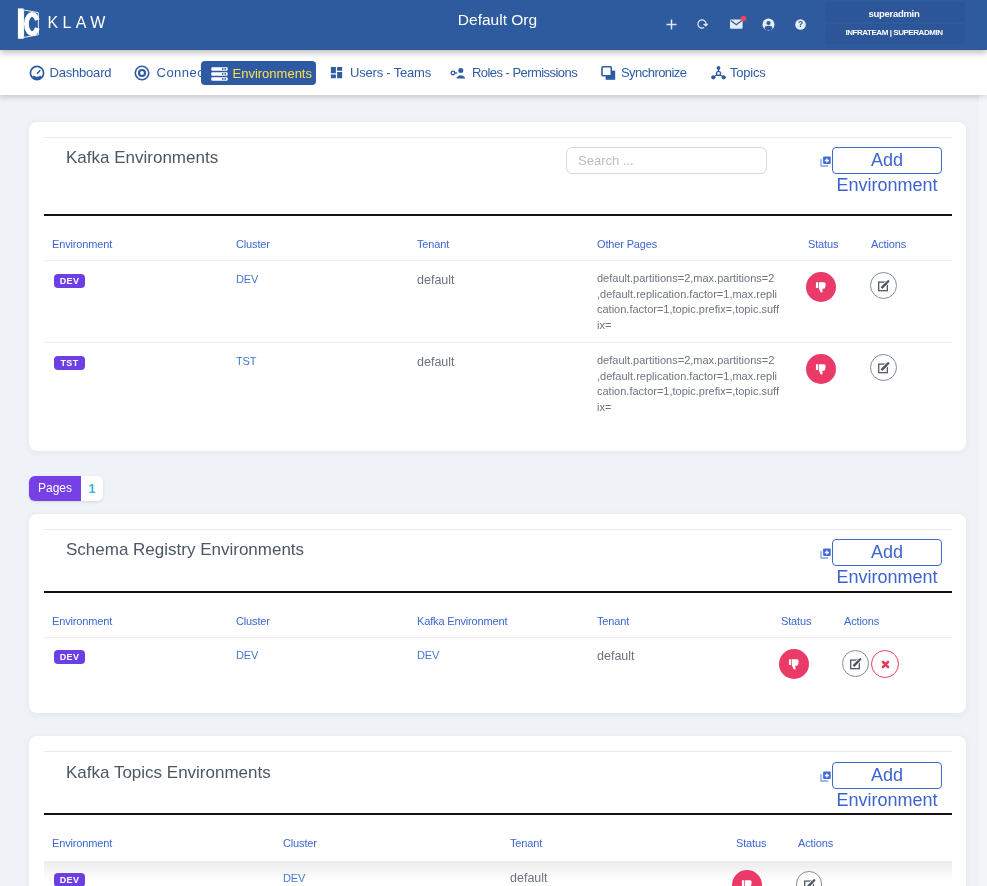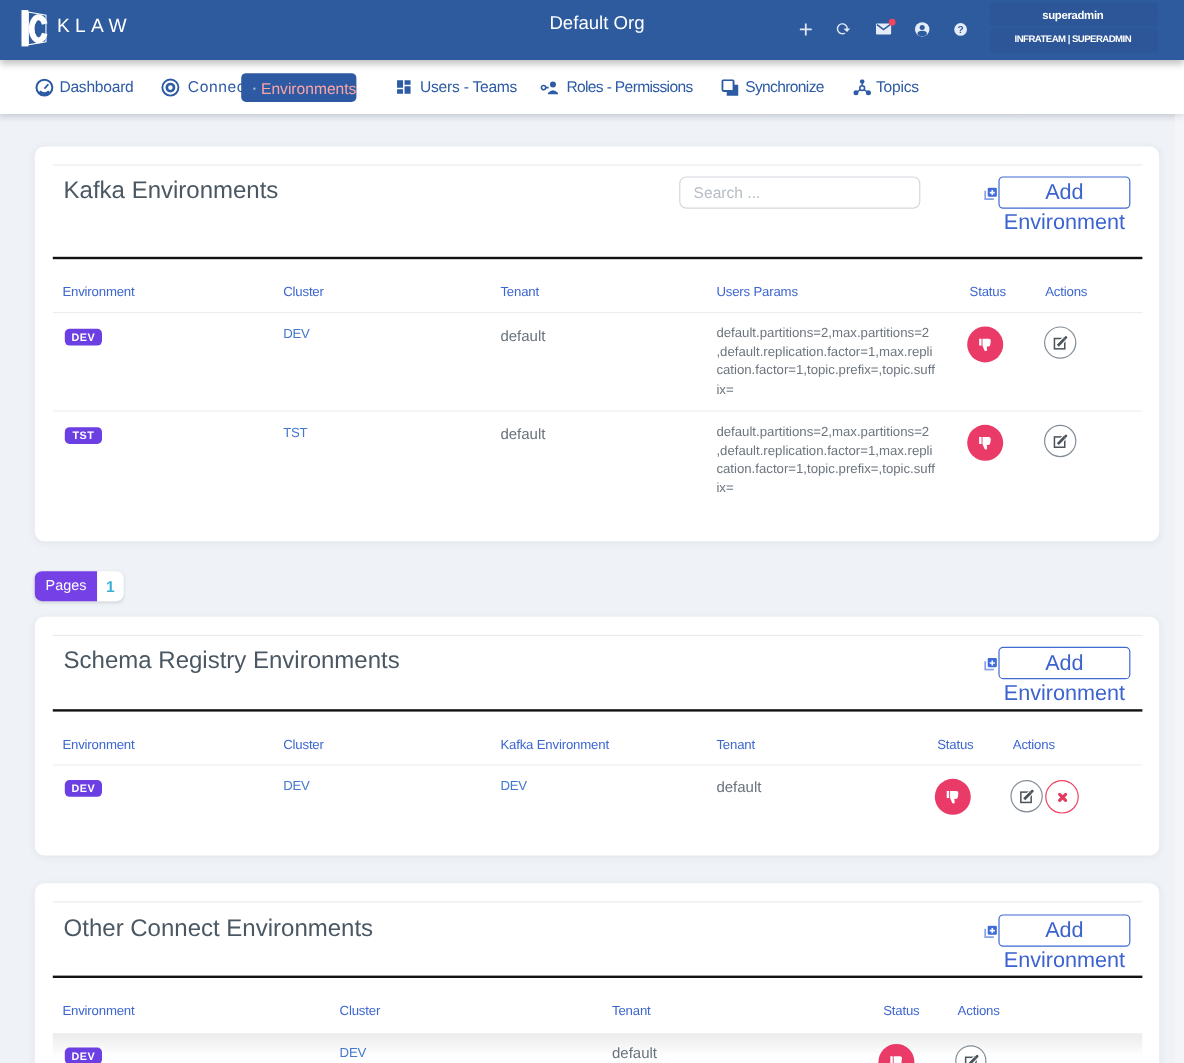--- a/index.html
+++ b/index.html
@@ -9,26 +9,26 @@
 .abs{position:absolute}
 .topbar{position:absolute;left:0;top:0;width:987px;height:50px;background:#2e5a9e;box-shadow:0 3px 6px rgba(0,0,0,.25);z-index:5}
 .klaw{position:absolute;left:47.5px;top:13.5px;color:#fff;font-size:16px;letter-spacing:4.4px;font-weight:400}
 .defaultorg{position:absolute;left:4px;top:11px;width:987px;text-align:center;color:#fff;font-size:15.5px;font-weight:500}
 .userbox{position:absolute;top:2px;left:825px;width:140px;height:20px;background:rgba(0,0,0,.04);border-radius:3px}
 .userbox2{position:absolute;top:24px;left:825px;width:140px;height:20px;background:rgba(0,0,0,.04);border-radius:3px}
 .superadmin{position:absolute;left:824px;top:8px;width:140px;text-align:center;color:#fff;font-size:9.5px;font-weight:700;letter-spacing:-0.3px}
 .infrateam{position:absolute;left:824px;top:28px;width:140px;text-align:center;color:#fff;font-size:8px;font-weight:700;letter-spacing:-0.45px}
 .subnav{position:absolute;left:0;top:50px;width:987px;height:45px;background:#fff;box-shadow:0 2px 5px rgba(0,0,0,.12);z-index:4}
 .navitem{position:absolute;top:0;height:45px;display:flex;align-items:center;color:#2d5ba4;font-size:13px}
-.navactive{position:absolute;left:201px;top:11px;width:96px;height:24px;background:#2d5aa2;border-radius:4px;display:flex;align-items:center;color:#fca5a5;font-size:13px}
+.navactive{position:absolute;left:201px;top:11px;width:115px;height:24px;background:#2d5aa2;border-radius:4px;display:flex;align-items:center;color:#fde047;font-size:13px}
 .contentshade{position:absolute;left:0;top:95px;width:987px;height:8px;background:linear-gradient(#e2e7ee,#eff2f6)}
 .card{position:absolute;left:29px;width:937px;background:#fff;border-radius:8px;box-shadow:0 1px 6px rgba(70,90,120,.08)}
 .cardline{position:absolute;left:44px;width:908px;height:1px;background:#e9ecee}
 .blackline{position:absolute;left:44px;width:908px;height:2px;background:#121212}
-.cardtitle{position:absolute;left:53px;font-size:20px;color:#4b5863}
+.cardtitle{position:absolute;left:66px;font-size:17px;color:#4b5863}
 .addbtn{position:absolute;left:832px;width:110px;height:27px;border:1px solid #3e6ad2;border-radius:4px;color:#3c63cf;font-size:18px;text-align:center;line-height:25px;background:#fff}
 .th{position:absolute;font-size:11px;font-weight:400;color:#3c66d0;letter-spacing:-0.15px}
 .badge{position:absolute;width:31px;height:14px;background:#6c3fe2;border-radius:4px;color:#fff;font-size:9px;font-weight:700;letter-spacing:.4px;text-align:center;line-height:14px}
 .lnk{position:absolute;font-size:11px;letter-spacing:-0.2px;color:#4478d0}
 .gtxt{position:absolute;font-size:12.5px;color:#6a737c}
 .params{position:absolute;left:597px;width:200px;font-size:11px;line-height:15.5px;color:#6d757e}
 .stcirc{position:absolute;width:30px;height:30px;border-radius:50%;background:#e93a68;display:flex;align-items:center;justify-content:center}
 .editcirc{position:absolute;width:27px;height:27px;border-radius:50%;border:1px solid #838d97;background:#fff;display:flex;align-items:center;justify-content:center}
 .delcirc{position:absolute;width:28px;height:28px;border-radius:50%;border:1px solid #ee4060;background:#fff;display:flex;align-items:center;justify-content:center}
 .rowline{position:absolute;left:44px;width:908px;height:1px;background:#eceef1}
@@ -157,21 +157,21 @@
 <svg class="abs" style="left:819.5px;top:156px" width="11" height="11" viewBox="0 0 11 11">
   <path d="M1 3 V10 H8.2" fill="none" stroke="#86a1e6" stroke-width="1.4"></path>
   <rect x="3.1" y="0.4" width="7.6" height="7.6" rx="0.9" fill="#3f6cd8"></rect>
   <path d="M6.9 2.4 v4.2 M4.8 4.5 h4.2" stroke="#fff" stroke-width="1.3"></path>
 </svg>
 <div class="addbtn" style="top:147px">Add Environment</div>
 <div class="blackline" style="top:214px"></div>
 <div class="th" style="left:52px;top:238px">Environment</div>
 <div class="th" style="left:236px;top:238px">Cluster</div>
 <div class="th" style="left:417px;top:238px">Tenant</div>
-<div class="th" style="left:597px;top:238px">Users Params</div>
+<div class="th" style="left:597px;top:238px">Other Pages</div>
 <div class="th" style="left:808px;top:238px">Status</div>
 <div class="th" style="left:871px;top:238px">Actions</div>
 <div class="rowline" style="top:260px"></div>
 
 <div class="badge" style="left:54px;top:274px">DEV</div>
 <div class="lnk" style="left:236px;top:273px">DEV</div>
 <div class="gtxt" style="left:417px;top:273px">default</div>
 <div class="params" style="top:271px">default.partitions=2,max.partitions=2<br>,default.replication.factor=1,max.repli<br>cation.factor=1,topic.prefix=,topic.suff<br>ix=</div>
 <div class="stcirc" style="left:806px;top:272px">
   <svg width="13" height="13" viewBox="0 0 14 14" style="margin:1.5px 0 0 1.5px">
@@ -244,21 +244,21 @@
     <line x1="10.9" y1="2.6" x2="11.3" y2="2.2" stroke="#4a5259" stroke-width="2.2" stroke-linecap="round"></line>
   </svg>
 </div>
 <div class="delcirc" style="left:871px;top:650px">
   <svg width="11" height="11" viewBox="0 0 11 11">
         <path d="M3 3 L8 8 M8 3 L3 8" stroke="#e23b5e" stroke-width="2.6" stroke-linecap="round"></path>
       </svg>
 </div>
 
 <div class="cardline" style="top:751px"></div>
-<div class="cardtitle" style="top:763px">Other Connect Environments</div>
+<div class="cardtitle" style="top:763px">Kafka Topics Environments</div>
 <svg class="abs" style="left:819.5px;top:771px" width="11" height="11" viewBox="0 0 11 11">
   <path d="M1 3 V10 H8.2" fill="none" stroke="#86a1e6" stroke-width="1.4"></path>
   <rect x="3.1" y="0.4" width="7.6" height="7.6" rx="0.9" fill="#3f6cd8"></rect>
   <path d="M6.9 2.4 v4.2 M4.8 4.5 h4.2" stroke="#fff" stroke-width="1.3"></path>
 </svg>
 <div class="addbtn" style="top:762px">Add Environment</div>
 <div class="blackline" style="top:813px"></div>
 <div class="th" style="left:52px;top:836.5px">Environment</div>
 <div class="th" style="left:283px;top:836.5px">Cluster</div>
 <div class="th" style="left:510px;top:836.5px">Tenant</div>

